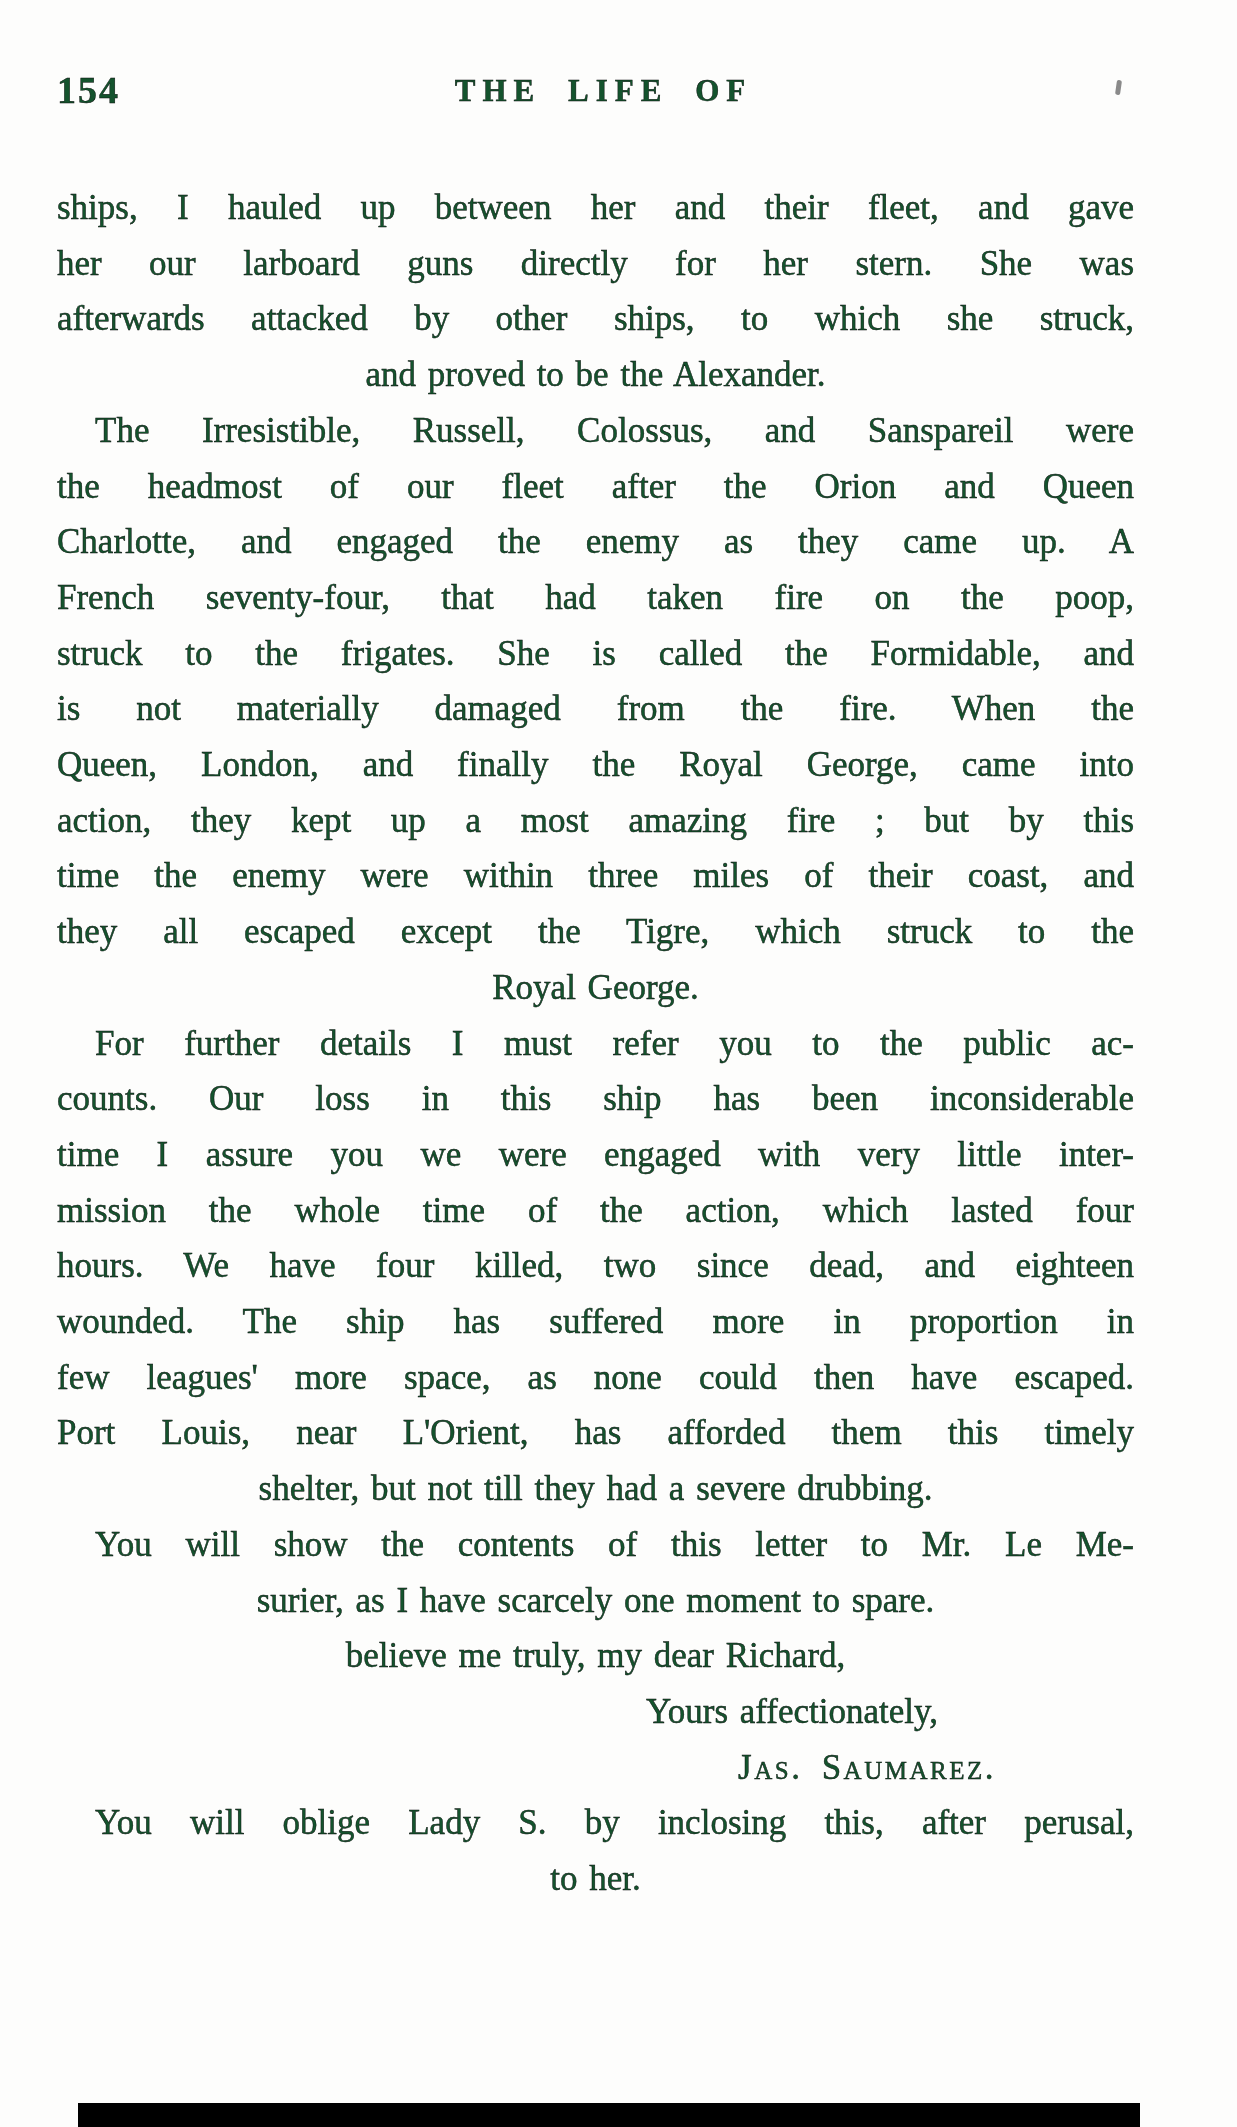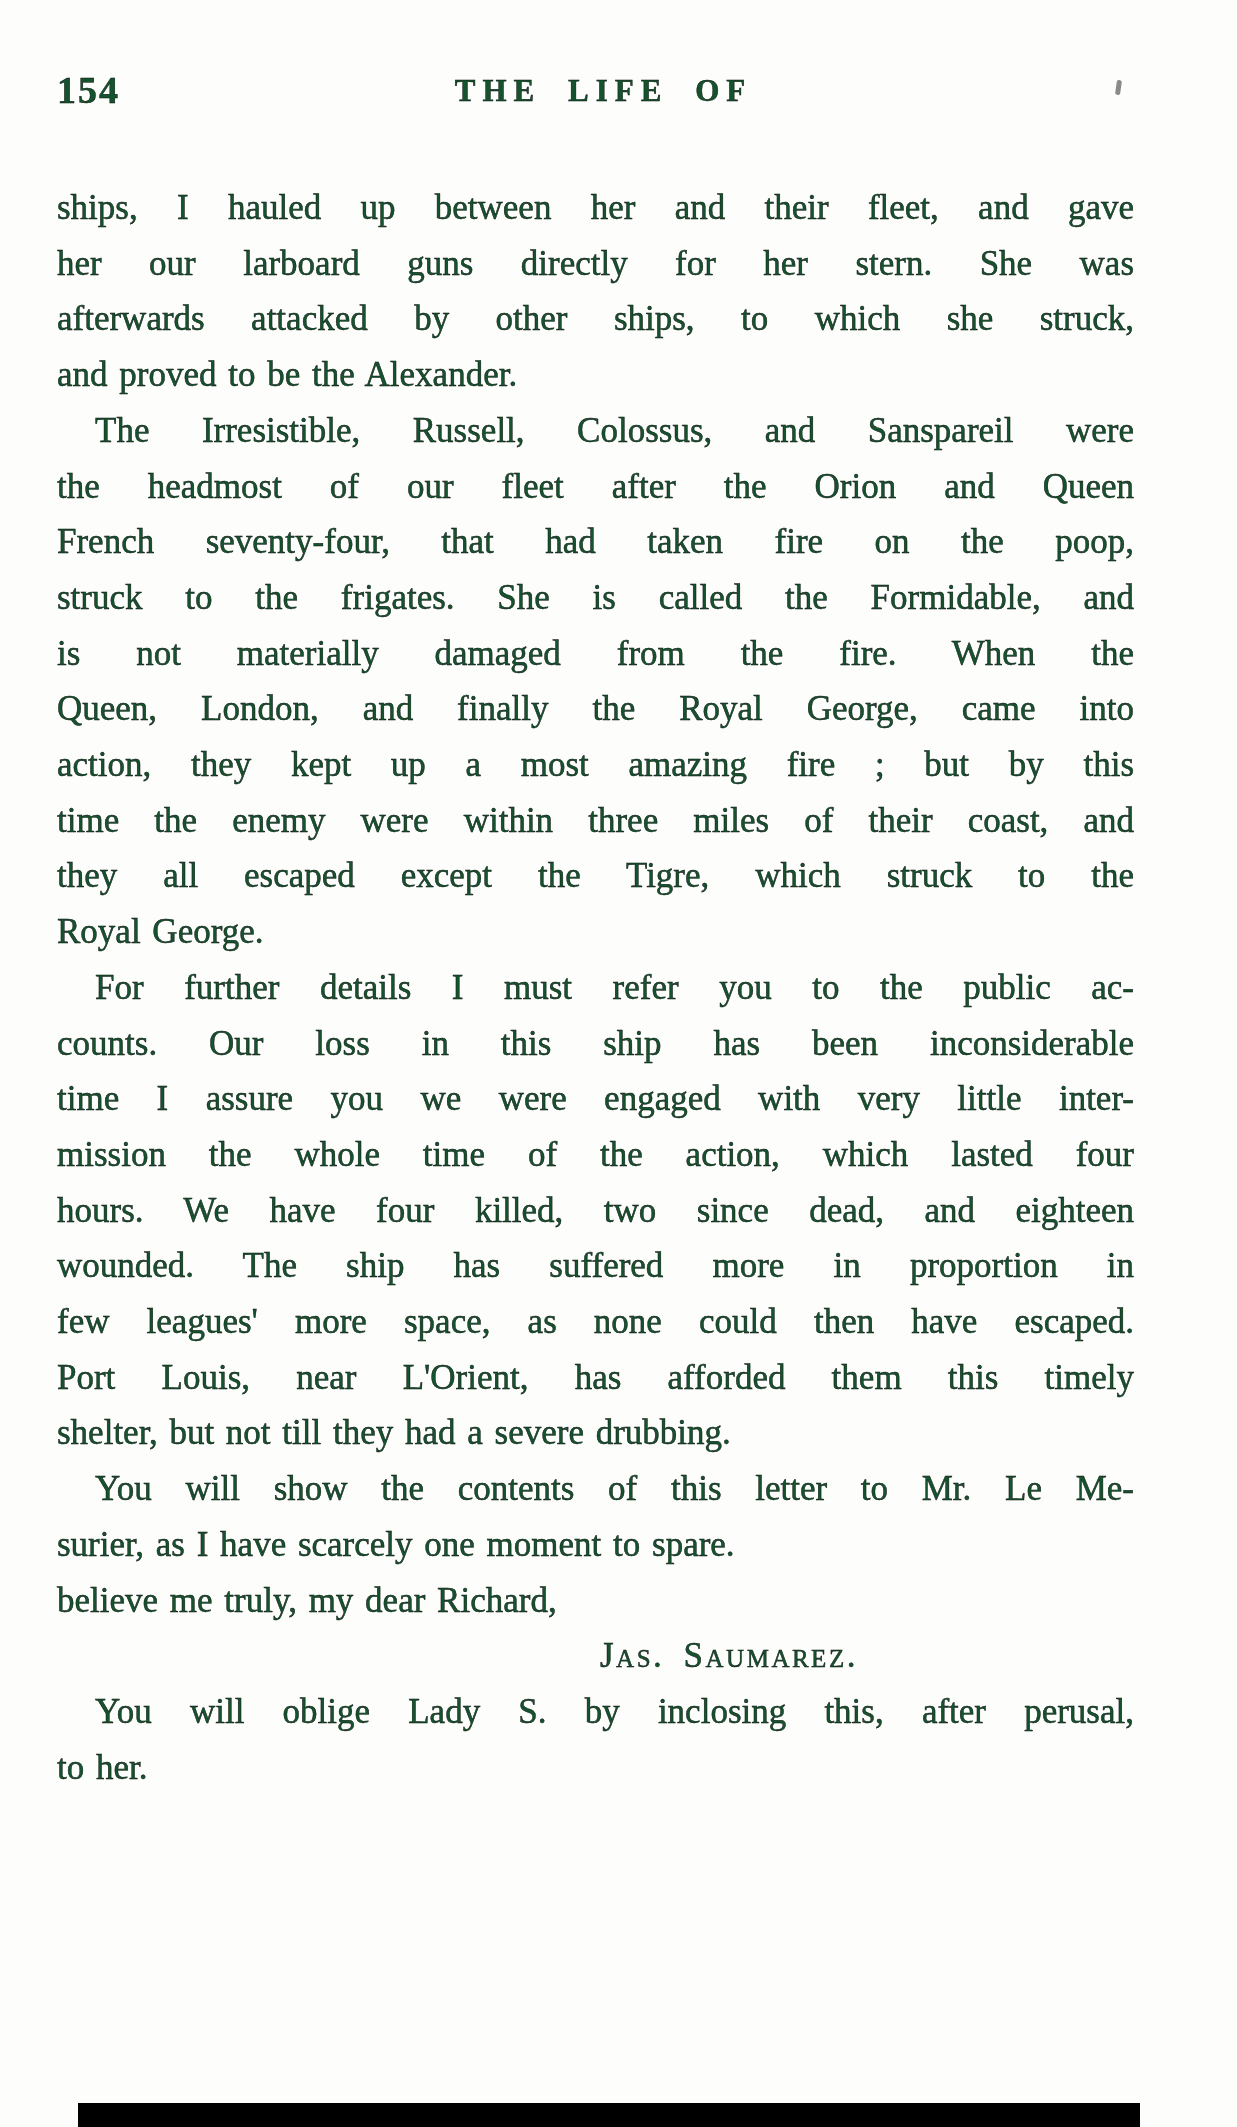--- a/index.html
+++ b/index.html
@@ -27,21 +27,21 @@
   }
   
   .text-column{
     position:absolute;
     left:57px;top:180px;
     width:1077px;
     font-size:35px;
     line-height:55.7px;
     word-spacing:3px;
   }
-  .ln{white-space:normal;}
+  .ln{white-space:normal;text-align:center;}
   .ln.just{text-align:justify;text-align-last:justify;}
   .ln.ind{text-indent:38px;}
   .ln.sig-closing{padding-left:393px;}
   .ln.sig-name{
     padding-left:543px;
     font-variant:small-caps;
     letter-spacing:2.5px;word-spacing:8px;
   }
   
   .scan-bar{
@@ -69,40 +69,42 @@
     <span class="runtitle">THE LIFE OF</span>
   </div>
 
   <div class="text-column">
       <div class="ln just">ships, I hauled up between her and their fleet, and gave</div>
       <div class="ln just">her our larboard guns directly for her stern.  She was</div>
       <div class="ln just">afterwards attacked by other ships, to which she struck,</div>
       <div class="ln">and proved to be the Alexander.</div>
       <div class="ln just ind">The Irresistible, Russell, Colossus, and Sanspareil were</div>
       <div class="ln just">the headmost of our fleet after the Orion and Queen</div>
+      <div class="ln just">Charlotte, and engaged the enemy as they came up.  A</div>
       <div class="ln just">French seventy-four, that had taken fire on the poop,</div>
       <div class="ln just">struck to the frigates.  She is called the Formidable, and</div>
       <div class="ln just">is not materially damaged from the fire.  When the</div>
       <div class="ln just">Queen, London, and finally the Royal George, came into</div>
       <div class="ln just">action, they kept up a most amazing fire ; but by this</div>
       <div class="ln just">time the enemy were within three miles of their coast, and</div>
       <div class="ln just">they all escaped except the Tigre, which struck to the</div>
       <div class="ln">Royal George.</div>
       <div class="ln just ind">For further details I must refer you to the public ac-</div>
       <div class="ln just">counts.  Our loss in this ship has been inconsiderable</div>
       <div class="ln just">time I assure you we were engaged with very little inter-</div>
       <div class="ln just">mission the whole time of the action, which lasted four</div>
       <div class="ln just">hours.  We have four killed, two since dead, and eighteen</div>
       <div class="ln just">wounded.  The ship has suffered more in proportion in</div>
       <div class="ln just">few leagues' more space, as none could then have escaped.</div>
       <div class="ln just">Port Louis, near L'Orient, has afforded them this timely</div>
       <div class="ln">shelter, but not till they had a severe drubbing.</div>
       <div class="ln just ind">You will show the contents of this letter to Mr. Le Me-</div>
       <div class="ln">surier, as I have scarcely one moment to spare.</div>
       <div class="ln">believe me truly, my dear Richard,</div>
+      <div class="ln sig-closing">Yours affectionately,</div>
       <div class="ln sig-name">Jas. Saumarez.</div>
       <div class="ln just ind">You will oblige Lady S. by inclosing this, after perusal,</div>
       <div class="ln">to her.</div>
     </div>
 
   <div class="scan-speck"></div>
   <div class="scan-bar"></div>
 
 </div>
 

